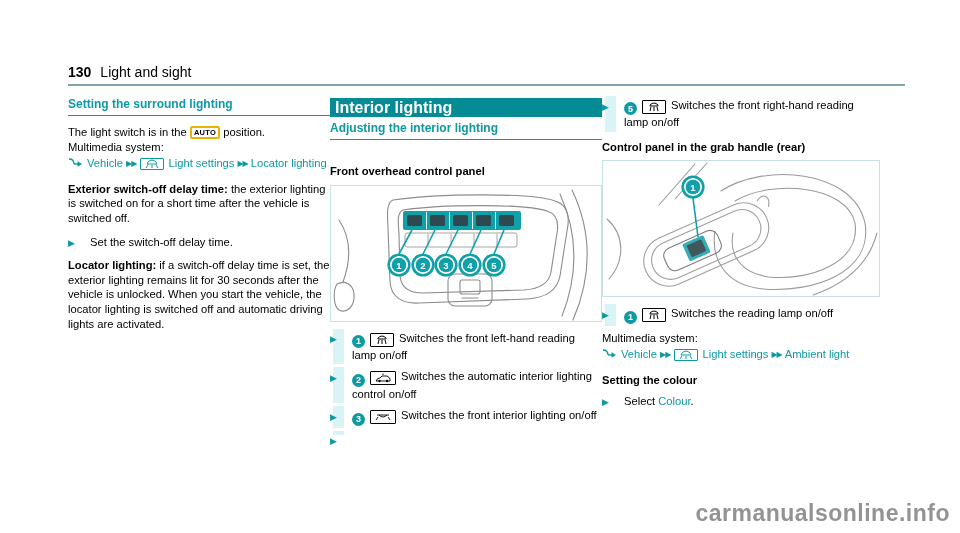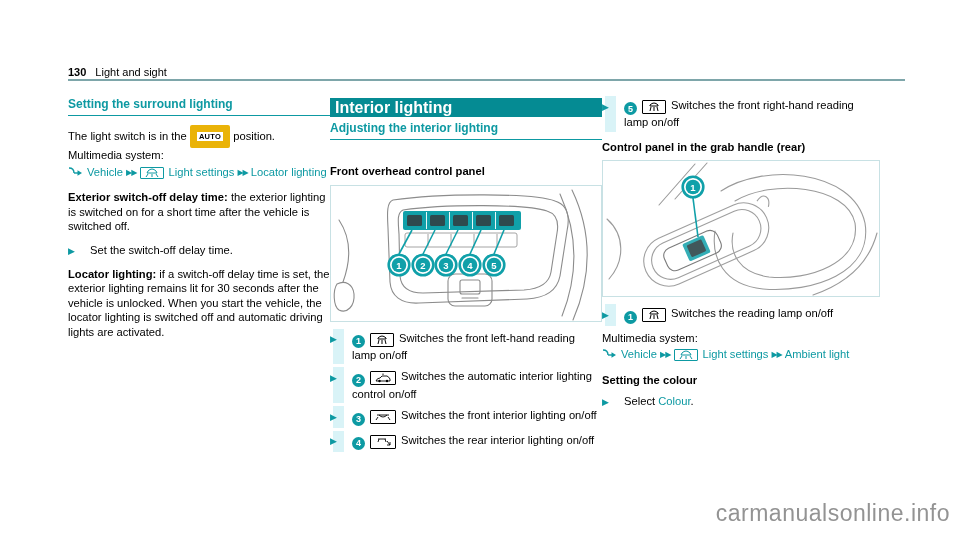--- a/index.html
+++ b/index.html
@@ -1,37 +1,37 @@
 <!DOCTYPE html>
 <html><head>
 <meta charset="utf-8">
 <style>
   html,body{margin:0;padding:0;background:#e8e8e8;}
   .page{position:relative;width:960px;height:533px;background:#ffffff;overflow:hidden;
         font-family:"Liberation Sans",sans-serif;color:#000;}
   
-  .pagehead{position:absolute;left:68px;right:55px;top:66px;
-            border-bottom:2px solid #7ea6aa;font-size:11px;line-height:13px;}
+  .pagehead{position:absolute;left:68px;right:55px;top:66px;padding-bottom:5px;
+            border-bottom:2px solid #7ea6aa;font-size:14px;line-height:13px;}
   .pagehead .pnum{font-weight:bold;margin-right:9px;}
   
   .cols{position:absolute;left:68px;top:98px;display:flex;}
   .col{flex:none;font-size:11.2px;line-height:14.6px;}
   .col1{width:262px;}
   .col2{width:272px;}
   .col3{width:278px;}
   
   .teal-h{color:#0d99a2;font-weight:bold;font-size:12px;line-height:13px;
           border-bottom:1px solid #0d99a2;padding-bottom:4px;margin:0 0 9px 0;}
   .banner{background:#058b93;color:#fff;font-weight:bold;font-size:16px;line-height:13px;
           padding:3px 4px 3px 5px;margin:0 0 5px 0;}
   .bold-cap{font-weight:bold;margin:10px 0 6px 0;}
   p{margin:0 0 7px 0;}
   .tight{margin:0;}
   
-  .auto-badge{display:inline-block;border:7px solid #eab308;border-radius:2px;
+  .auto-badge{display:inline-block;border:2px solid #eab308;border-radius:2px;
               font-size:7.5px;font-weight:bold;line-height:9px;padding:0 2px;
               vertical-align:1px;letter-spacing:.3px;}
   
   .menu-path{color:#0d99a2;margin:2px 0 9px 0;}
   .menu-path .sep{font-size:8px;letter-spacing:-1px;position:relative;top:-1px;margin:0 3px;}
   .menubox{display:inline-block;border:1px solid #0d99a2;border-radius:1px;
            padding:0px 2px;vertical-align:-2px;line-height:0;margin:0 1px;}
   .entry-arrow{display:inline-block;vertical-align:-1px;margin-right:4px;line-height:0;}
   
   .action{position:relative;padding-left:22px;margin:9px 0 9px 0;}
@@ -44,21 +44,21 @@
   .badge{display:inline-flex;width:13px;height:13px;border-radius:50%;background:#0d9aa3;
          color:#fff;font-size:9px;font-weight:bold;align-items:center;justify-content:center;
          margin-right:5px;vertical-align:-2.5px;}
   .keybox{display:inline-block;border:1px solid #000;border-radius:1px;padding:1px 3px;
           line-height:0;vertical-align:-3px;margin-right:5px;background:#fff;}
   .link{color:#0d99a2;}
   
   .figure{border:1px solid #c8e1e4;background:#fff;margin:2px 0 9px 0;line-height:0;}
   
   .watermark{position:absolute;right:10px;bottom:6px;font-size:23px;color:#939393;
-             letter-spacing:.5px;}
+             letter-spacing:.5px;font-weight:bold;}
 </style>
 </head>
 <body>
 
 <div class="page">
 
   <div class="pagehead">
     <span class="pnum">130</span><span>Light and sight</span>
   </div>
 
@@ -195,24 +195,20 @@
         <span class="bar"></span>
         <span class="arr">▶</span>
         <span class="inner"><span class="badge">3</span><span class="keybox"><svg width="18" height="10" viewBox="0 0 18 10">
                 <path d="M3 3 H15 M5 3 Q9 7 13 3" fill="none" stroke="#000" stroke-width="0.9"></path>
                 <path d="M4 5 L2 8 M14 5 L16 8" stroke="#000" stroke-width="0.9"></path>
               </svg></span><span>Switches the front interior lighting on/off</span></span>
       </div>
       <div class="switch-item">
         <span class="bar"></span>
         <span class="arr">▶</span>
-        <span class="inner"><span class="badge">4</span><span class="keybox"><svg width="18" height="10" viewBox="0 0 18 10">
-                <path d="M4 2 H12 M5 2 L4 5 M11 2 L12 5" fill="none" stroke="#000" stroke-width="0.9"></path>
-                <path d="M13 4 L16 8 M16 8 H13 M16 8 V5" stroke="#000" stroke-width="0.9"></path>
-              </svg></span><span>Switches the rear interior lighting on/off</span></span>
       </div>
     </div>
 
     <div class="col col3">
 
       <div class="switch-item">
         <span class="bar"></span>
         <span class="arr">▶</span>
         <span class="inner"><span class="badge">5</span><span class="keybox"><svg width="16" height="10" viewBox="0 0 16 10">
                 <path d="M4 3 Q8 -1 12 3 L12 4 L4 4 Z" fill="none" stroke="#000" stroke-width="1"></path>

